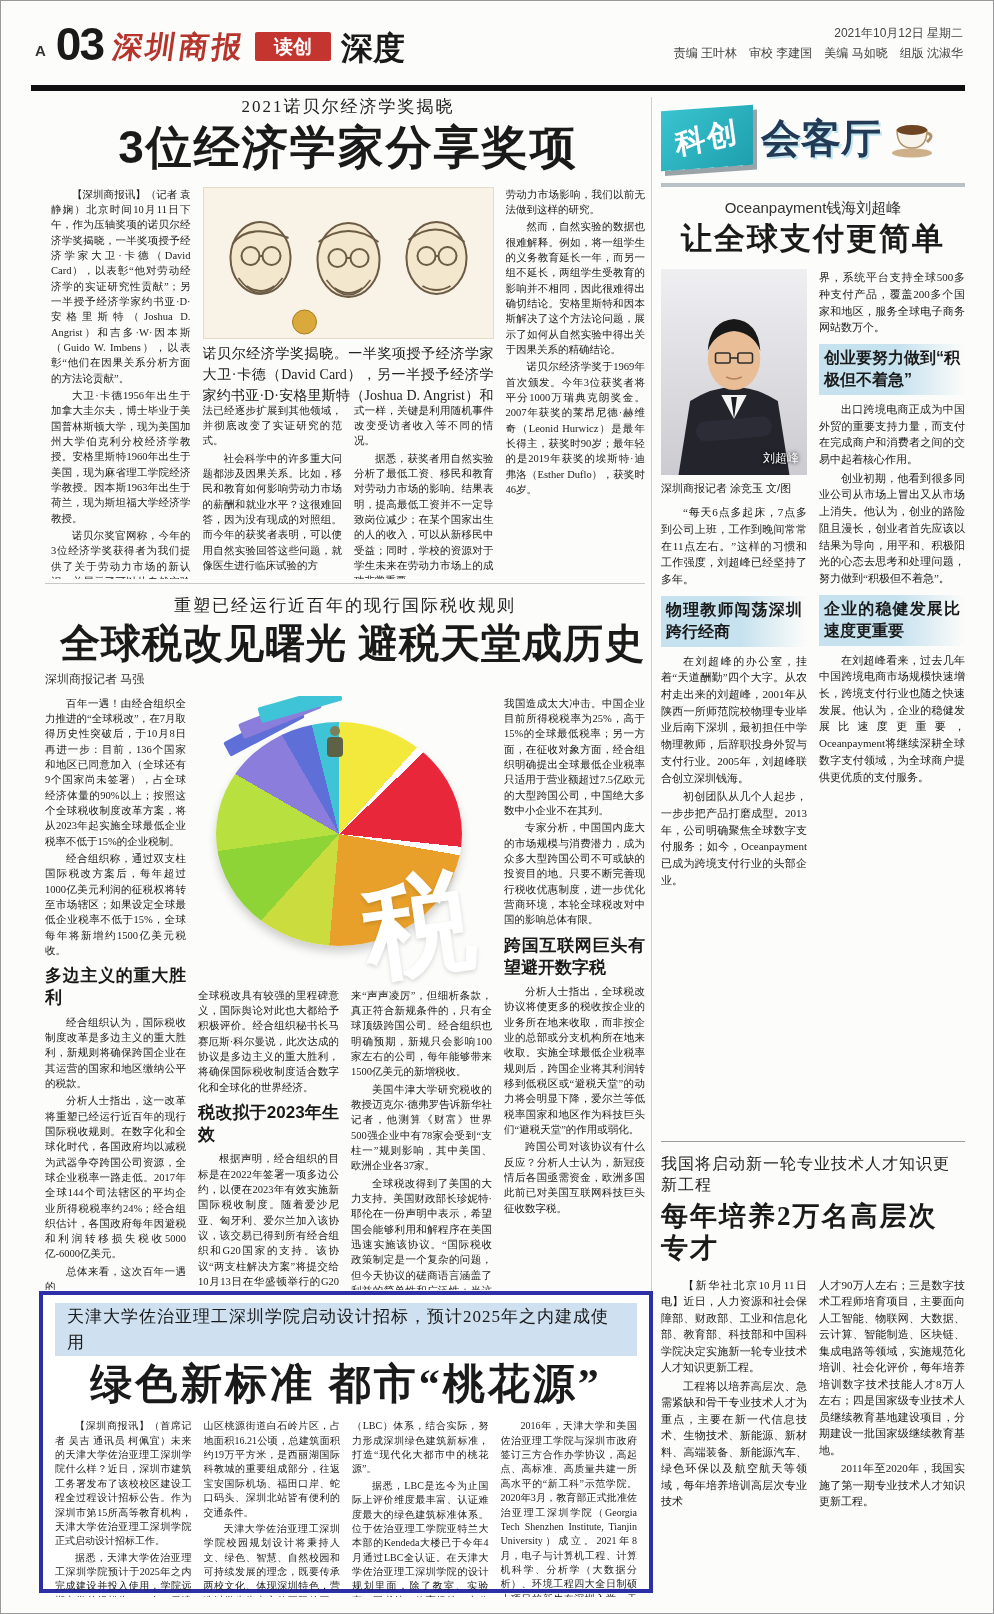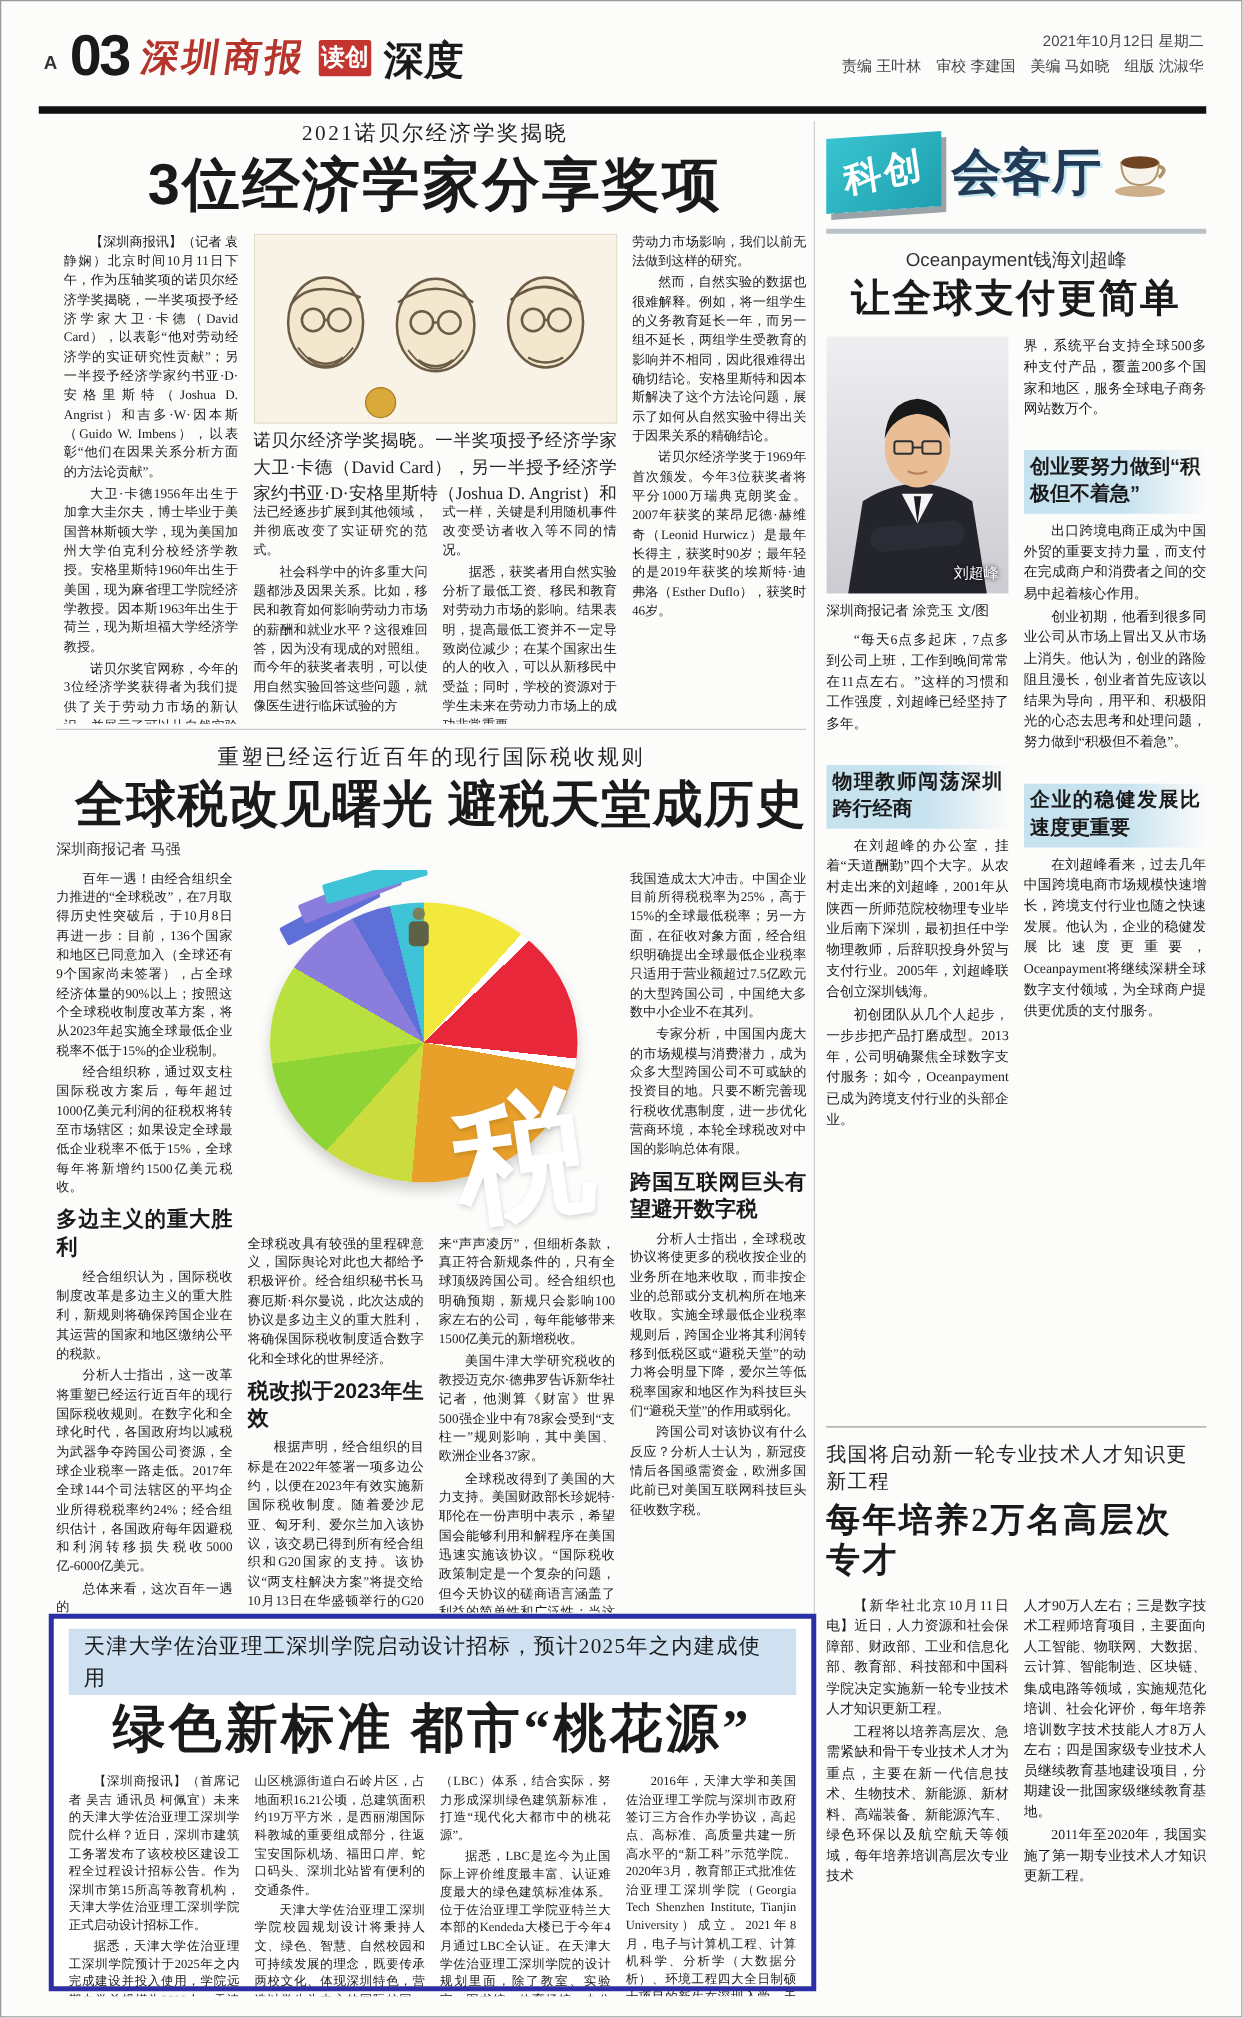--- a/index.html
+++ b/index.html
@@ -8,21 +8,21 @@
         font-family:"Liberation Serif",serif;color:#1a1a1a;}
   
   .hdr{position:absolute;left:34px;top:22px;width:928px;display:flex;
        justify-content:space-between;align-items:flex-end;}
   .hdr-left{display:flex;align-items:flex-end;gap:10px;}
   .pg-letter{font:700 15px "Liberation Sans",sans-serif;margin-bottom:5px;color:#333;}
   .pg-num{font:900 46px/0.85 "Liberation Sans",sans-serif;letter-spacing:-2px;text-align:center;}
   .masthead{font:700 30px/1 "Liberation Serif",serif;color:#b5342c;
             transform:skewX(-8deg);letter-spacing:3px;margin-bottom:2px;}
   .badge{background:#c5352f;color:#fff;font:700 19px/1 "Liberation Sans",sans-serif;
-         padding:5px 2px;border-radius:2px;margin-bottom:3px;}
+         padding:5px 19px;border-radius:2px;margin-bottom:3px;}
   .section-name{font:900 32px/1 "Liberation Sans",sans-serif;margin-bottom:0;}
   .hdr-right{text-align:right;font:12px "Liberation Sans",sans-serif;color:#444;line-height:1.7;}
   .rule{position:absolute;left:30px;top:84px;width:934px;height:6px;background:#101010;}
   .vdiv{position:absolute;left:650px;top:96px;width:1px;height:1492px;background:#cfcfcf;}
   
   .p{margin:0 0 2px;text-indent:2em;}
   .noindent{text-indent:0;}
   .kicker{text-align:center;font-size:17px;letter-spacing:2px;color:#222;margin:0 0 5px;}
   
   #nobel{position:absolute;left:50px;top:94px;width:594px;}
@@ -83,21 +83,21 @@
                  letter-spacing:2px;margin:2px 0 12px;}
   .rail-grid{display:grid;grid-template-columns:1fr 1fr;column-gap:12px;height:830px;
              overflow:hidden;font-size:11px;line-height:1.52;text-align:justify;}
   .rail-col{overflow:hidden;}
   .photo{position:relative;width:100%;height:206px;margin-bottom:6px;overflow:hidden;}
   .photo svg{display:block;width:100%;height:100%;}
   .photo-caption{position:absolute;right:8px;bottom:8px;color:#fff;
                  font:12px "Liberation Sans",sans-serif;text-shadow:0 0 4px #000;}
   .byline{font:11px "Liberation Sans",sans-serif;color:#222;margin:2px 0 8px;text-indent:0;}
   .subhead-rail{font:700 16px/1.4 "Liberation Sans",sans-serif;text-indent:0;
-    background:linear-gradient(90deg,#c7e2ef 55%,rgba(199,226,239,0));padding:3px 5px;margin:24px 0 6px;}
+    background:linear-gradient(90deg,#c7e2ef 55%,rgba(199,226,239,0));padding:3px 5px;margin:8px 0 6px;}
   
   #talent{position:absolute;left:660px;top:1140px;width:304px;border-top:1px solid #9a9a9a;
           padding-top:12px;}
   .talent-kicker{font-size:16px;letter-spacing:1px;margin:0 0 4px;color:#222;}
   .talent-headline{font:900 27px/1.2 "Liberation Serif",serif;letter-spacing:2px;margin:0 0 12px;}
   .talent-grid{display:grid;grid-template-columns:1fr 1fr;column-gap:12px;height:352px;
                overflow:hidden;font-size:11px;line-height:1.5;text-align:justify;}
   .talent-grid>div{overflow:hidden;}
   
   #campus{position:absolute;left:38px;top:1290px;width:614px;height:302px;

